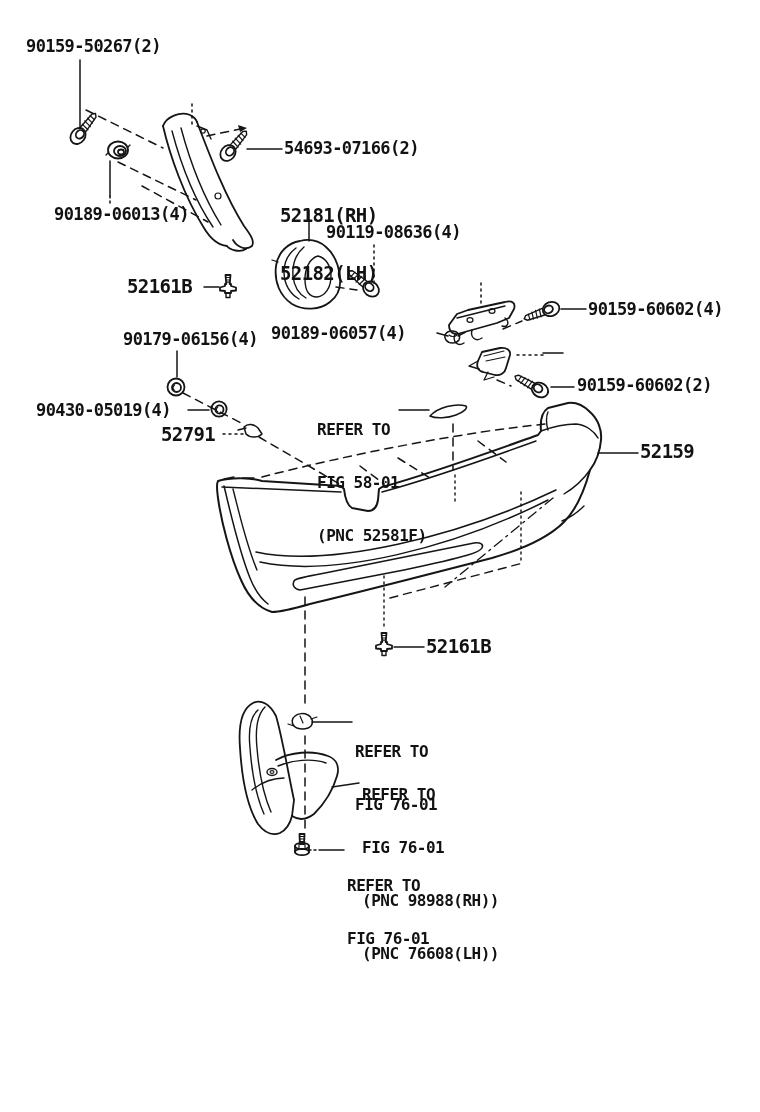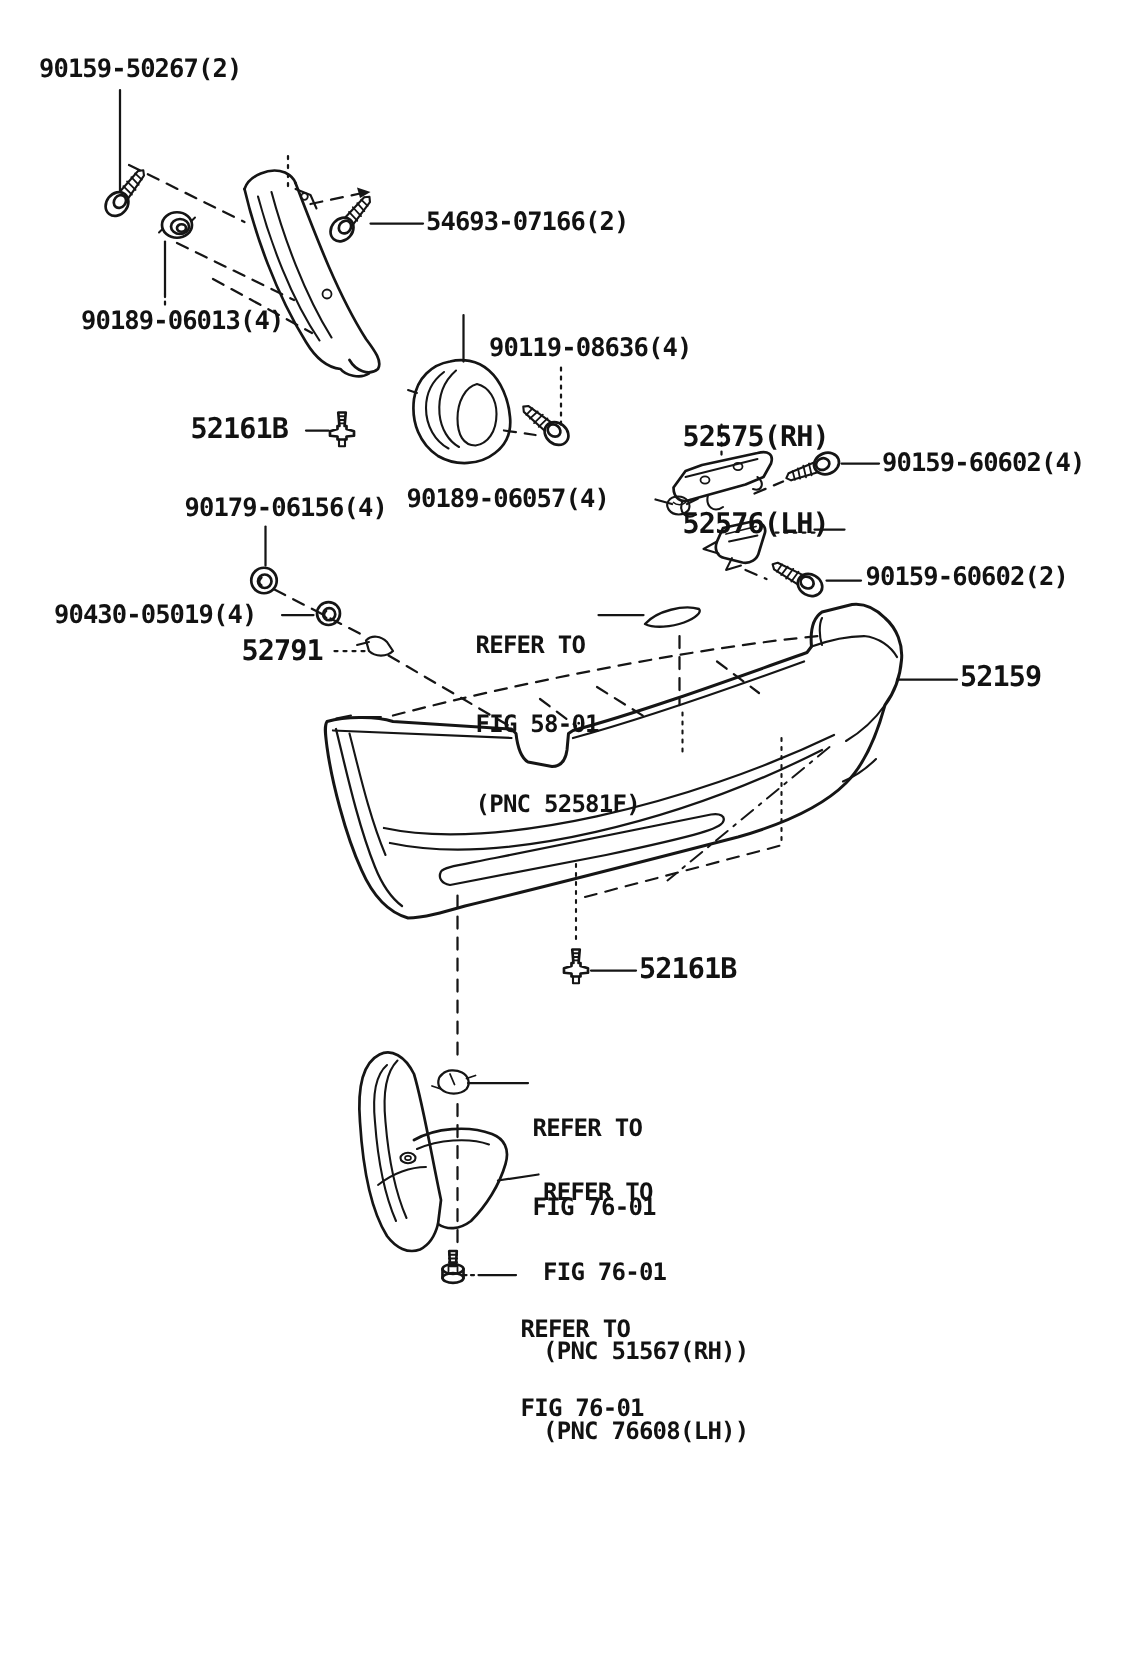--- a/index.html
+++ b/index.html
@@ -208,28 +208,28 @@
       <path d="M384,576 V628"></path>
     </g>
     <polygon points="247,128 238,125 240,132" fill="#151515" stroke="none"></polygon>
   </svg>
 
   <div class="lbl s17" style="left:26px;top:38px">90159-50267(2)</div>
 
 
   <div class="lbl s17" style="left:284px;top:140px">54693-07166(2)</div>
 
+  <div class="lbl s19 two19" style="left:280px;top:168px">
+    <div>52181(RH)</div>
+    <div>52182(LH)</div>
+  </div>
 
   <div class="lbl s17" style="left:54px;top:206px">90189-06013(4)</div>
   <div class="lbl s17" style="left:326px;top:224px">90119-08636(4)</div>
 
-  <div class="lbl s19 two19" style="left:455px;top:244px">
-    <div>52575(RH)</div>
-    <div>52576(LH)</div>
-  </div>
 
   <div class="lbl s19" style="left:127px;top:277px">52161B</div>
   <div class="lbl s17" style="left:588px;top:301px">90159-60602(4)</div>
   <div class="lbl s17" style="left:123px;top:331px">90179-06156(4)</div>
   <div class="lbl s17" style="left:271px;top:325px">90189-06057(4)</div>
 
 
   <div class="lbl s17" style="left:577px;top:377px">90159-60602(2)</div>
   <div class="lbl s17" style="left:36px;top:402px">90430-05019(4)</div>
   <div class="lbl s19" style="left:161px;top:425px">52791</div>
@@ -244,21 +244,21 @@
   <div class="lbl s19" style="left:426px;top:637px">52161B</div>
 
   <div class="lbl note" style="left:355px;top:709px">
     <div>REFER TO</div>
     <div>FIG 76-01</div>
   </div>
 
   <div class="lbl note" style="left:362px;top:752px">
     <div>REFER TO</div>
     <div>FIG 76-01</div>
-    <div>(PNC 51567(RH))</div>
+    <div>(PNC 98988(RH))</div>
     <div>(PNC 76608(LH))</div>
   </div>
 
   <div class="lbl note" style="left:347px;top:843px">
     <div>REFER TO</div>
     <div>FIG 76-01</div>
   </div>
 
   <div class="lbl code" style="left:688px;top:1086px">520698C</div>
 

